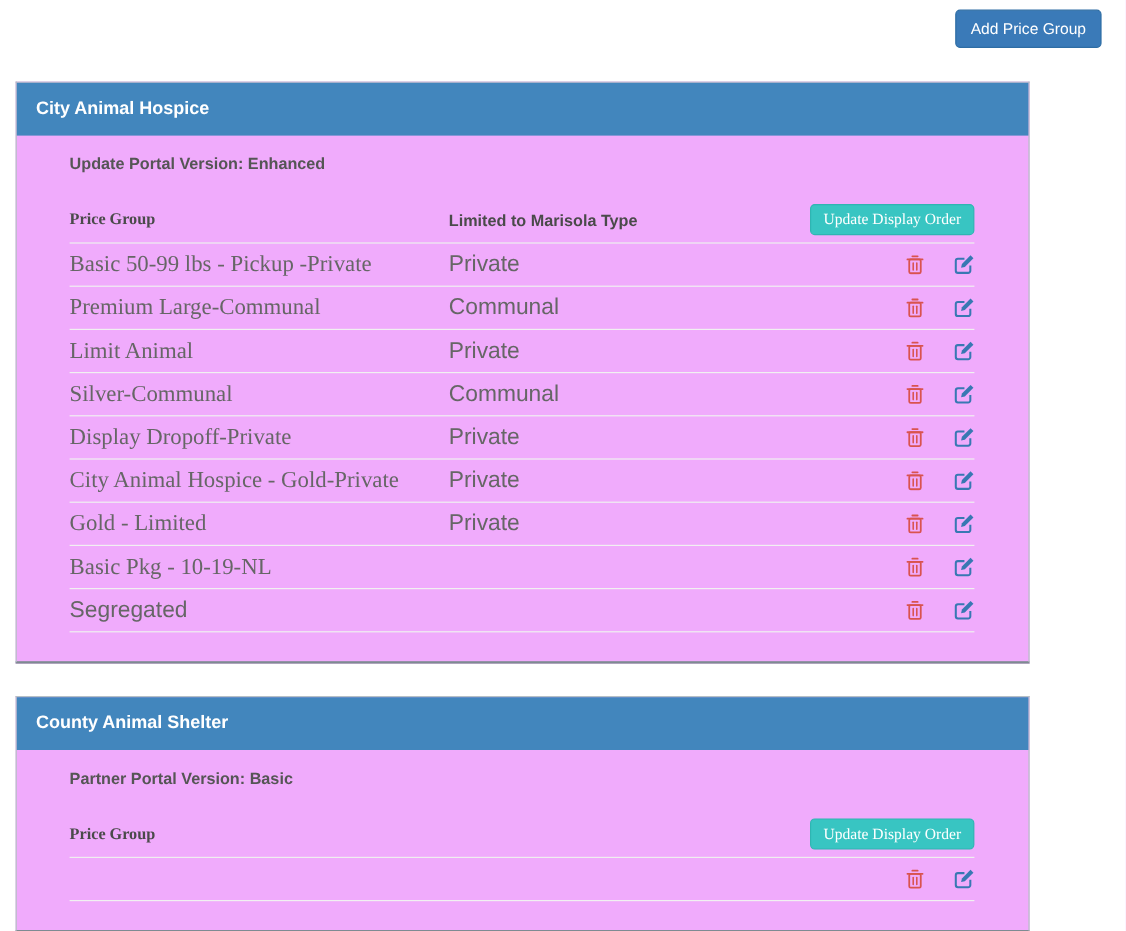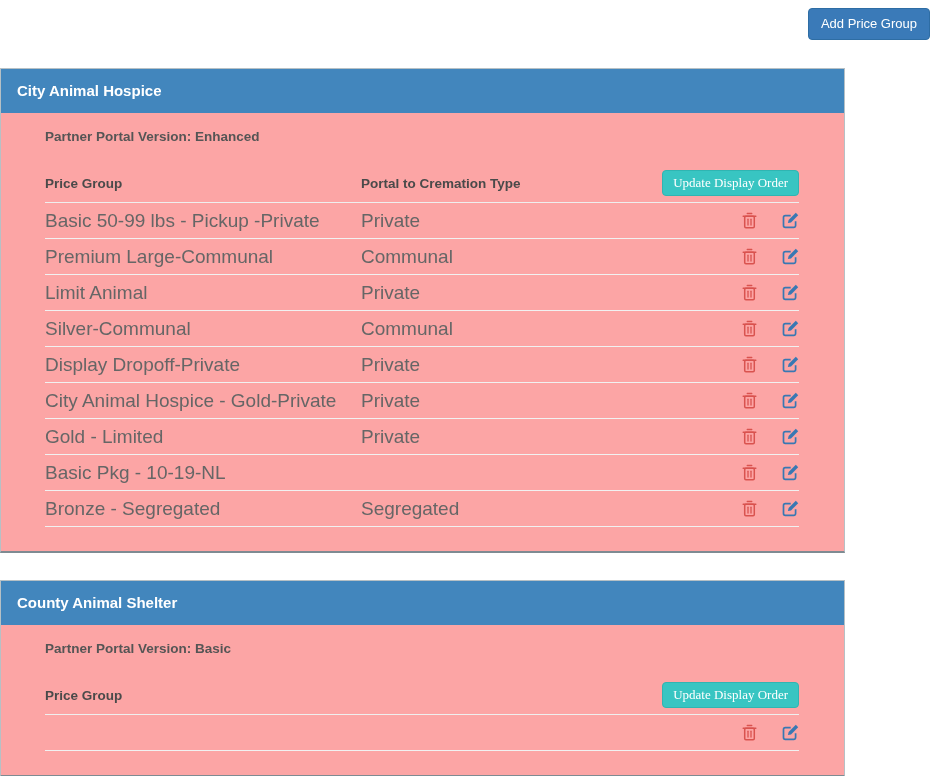--- a/index.html
+++ b/index.html
@@ -11,28 +11,28 @@
     --trash:#d9534f;
     --edit:#3878b3;
   }
   html,body{margin:0;padding:0;background:#fff;}
   body{
     width:938px;height:776px;position:relative;
     font-family:"Liberation Sans","DejaVu Sans",sans-serif;
     -webkit-font-smoothing:antialiased;
   }
   .add-btn{
-    position:absolute;top:8px;right:8px;
+    position:absolute;top:8px;right:20px;
     background:var(--btn-blue);border:1px solid var(--btn-blue-border);
     color:#fff;font-size:13px;font-family:inherit;
     padding:7px 12px;border-radius:4px;cursor:pointer;line-height:16px;
   }
   #panels{padding-top:68px;}
   .panel{
-    width:843px;background:#fca5a5;
+    margin-left:13px;width:843px;background:#f0abfc;
     border:1px solid #b6c0c5;border-bottom:2px solid #7e8b92;
   }
   .panel + .panel{margin-top:27px;}
   .panel-header{
     background:var(--header-bg);color:#fff;
     font-weight:bold;font-size:15px;line-height:19px;
     padding:12px 16px 13px;
   }
   .panel-body{padding:16px 45px 24px 44px;}
   .portal-version{
@@ -42,21 +42,21 @@
   .thead{
     display:flex;align-items:center;
     padding-bottom:6px;border-bottom:1px solid #efefef;
   }
   .th{font-weight:bold;color:#4a4a4a;font-size:13.5px;}
   .row{
     display:flex;align-items:center;height:35px;
     border-bottom:1px solid #f1f1f1;
     color:#666;font-size:19px;
   }
-  .col-pg{width:306px;padding-right:10px;}
+  .col-pg{width:306px;padding-right:10px;font-family:Liberation Serif, serif;}
   .col-ct{flex:1;padding-right:10px;}
   .col-actions{
     width:140px;display:flex;justify-content:flex-end;align-items:center;gap:25px;
   }
   .btn-teal{
     background:var(--teal);border:1px solid var(--teal-border);
     color:#fff;font-size:13px;font-family:Liberation Serif, serif;
     padding:4px 10px;border-radius:4px;cursor:pointer;line-height:16px;
     white-space:nowrap;
   }
@@ -72,25 +72,25 @@
 <body>
 
 <button class="add-btn">Add Price Group</button>
 
 <div id="panels">
   <section class="panel">
     <div class="panel-header">
       <span>City Animal Hospice</span>
     </div>
     <div class="panel-body">
-      <div class="portal-version">Partner Portal Version: Enhanced</div>
+      <div class="portal-version">Update Portal Version: Enhanced</div>
       <div>
         <div class="thead">
           <div class="col-pg th">Price Group</div>
-          <div class="col-ct th">Portal to Cremation Type</div>
+          <div class="col-ct th">Limited to Marisola Type</div>
           <div class="col-actions">
             <button class="btn-teal">Update Display Order</button>
           </div>
         </div>
         <div>
   <div class="row">
     <div class="col-pg">Basic 50-99 lbs - Pickup -Private</div>
     <div class="col-ct">Private</div>
     <div class="col-actions">
       <button class="icon-btn trash">
@@ -259,21 +259,20 @@
       <button class="icon-btn edit">
         <svg width="17" height="17" viewBox="0 0 17 17">
           <path d="M13.6 9.2 v4.4 a1.8 1.8 0 0 1 -1.8 1.8 H3.3 a1.8 1.8 0 0 1 -1.8 -1.8 V5.4 a1.8 1.8 0 0 1 1.8 -1.8 h5.4" fill="none" stroke="currentColor" stroke-width="1.7"></path>
           <path d="M13.8 0.8 l2.4 2.4 -7.2 7.2 -3.1 0.7 0.7 -3.1 z" fill="currentColor"></path>
         </svg>
       </button>
     </div>
   </div>
 
   <div class="row">
-    <div class="col-pg">Bronze - Segregated</div>
     <div class="col-ct">Segregated</div>
     <div class="col-actions">
       <button class="icon-btn trash">
         <svg width="15" height="17" viewBox="0 0 15 17" fill="none" stroke="currentColor" stroke-linecap="round">
           <path d="M5.3 1.6 h4.4" stroke-width="1.5"></path>
           <path d="M1.2 4.2 h12.6" stroke-width="1.5"></path>
           <rect x="2.7" y="4.2" width="9.6" height="11.5" rx="1.2" stroke-width="1.5"></rect>
           <path d="M6 7.2 v5.8" stroke-width="1.3"></path>
           <path d="M9 7.2 v5.8" stroke-width="1.3"></path>
         </svg>

